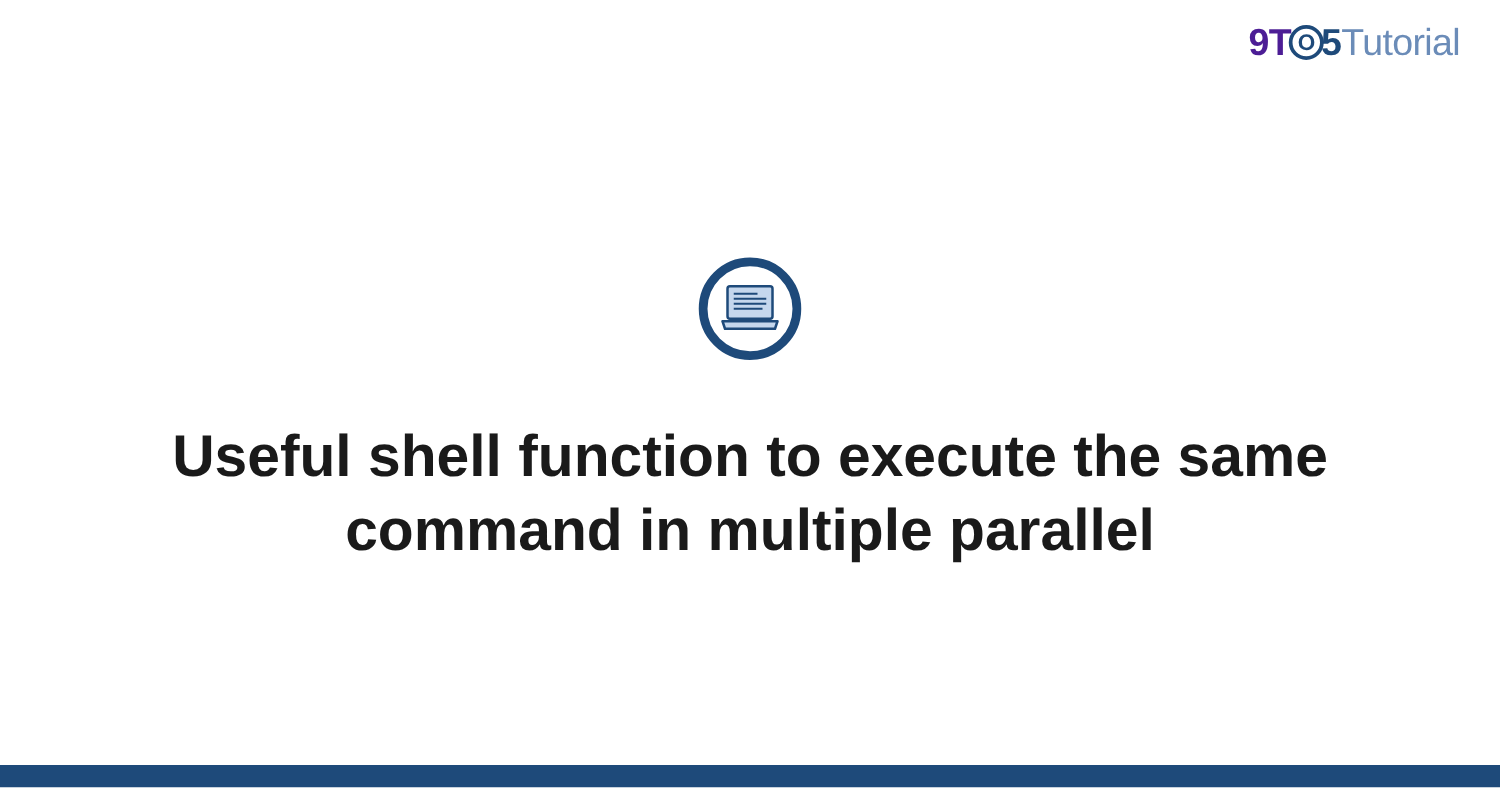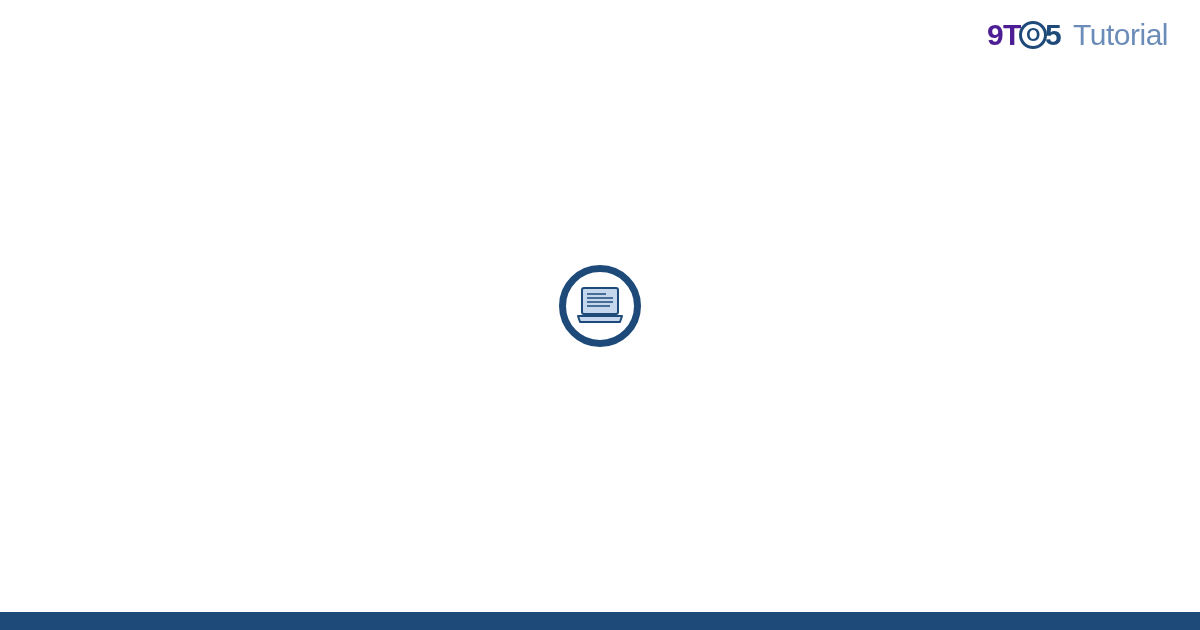--- a/index.html
+++ b/index.html
@@ -43,21 +43,20 @@
       margin: 0 -2px;
       position: relative;
       top: -2px;
     }
     .brand-part2 {
       color: #1e4a7a;
     }
     .brand-part3 {
       color: #6b8cb8;
       font-weight: 400;
-      margin-left: 12px;
     }
     .content {
       position: absolute;
       top: 0;
       left: 0;
       width: 100%;
       height: 100%;
       display: flex;
       flex-direction: column;
       align-items: center;
@@ -108,15 +107,16 @@
   <div class="icon-wrapper">
     <svg class="laptop-icon" viewBox="0 0 48 40">
       <rect x="6" y="2" width="36" height="26" rx="2" fill="#c5d7ed" stroke="#1e4a7a" stroke-width="2"></rect>
       <line x1="11" y1="8" x2="30" y2="8" stroke="#1e4a7a" stroke-width="1.5"></line>
       <line x1="11" y1="12" x2="37" y2="12" stroke="#1e4a7a" stroke-width="1.5"></line>
       <line x1="11" y1="16" x2="37" y2="16" stroke="#1e4a7a" stroke-width="1.5"></line>
       <line x1="11" y1="20" x2="34" y2="20" stroke="#1e4a7a" stroke-width="1.5"></line>
       <path d="M 2 30 L 46 30 L 44 36 L 4 36 Z" fill="#c5d7ed" stroke="#1e4a7a" stroke-width="2" stroke-linejoin="round"></path>
     </svg>
   </div>
+  <h1 class="title">Useful shell function to execute the same command in multiple parallel</h1>
 </div>
 
 <div class="footer-bar"></div>
 
 </body></html>

